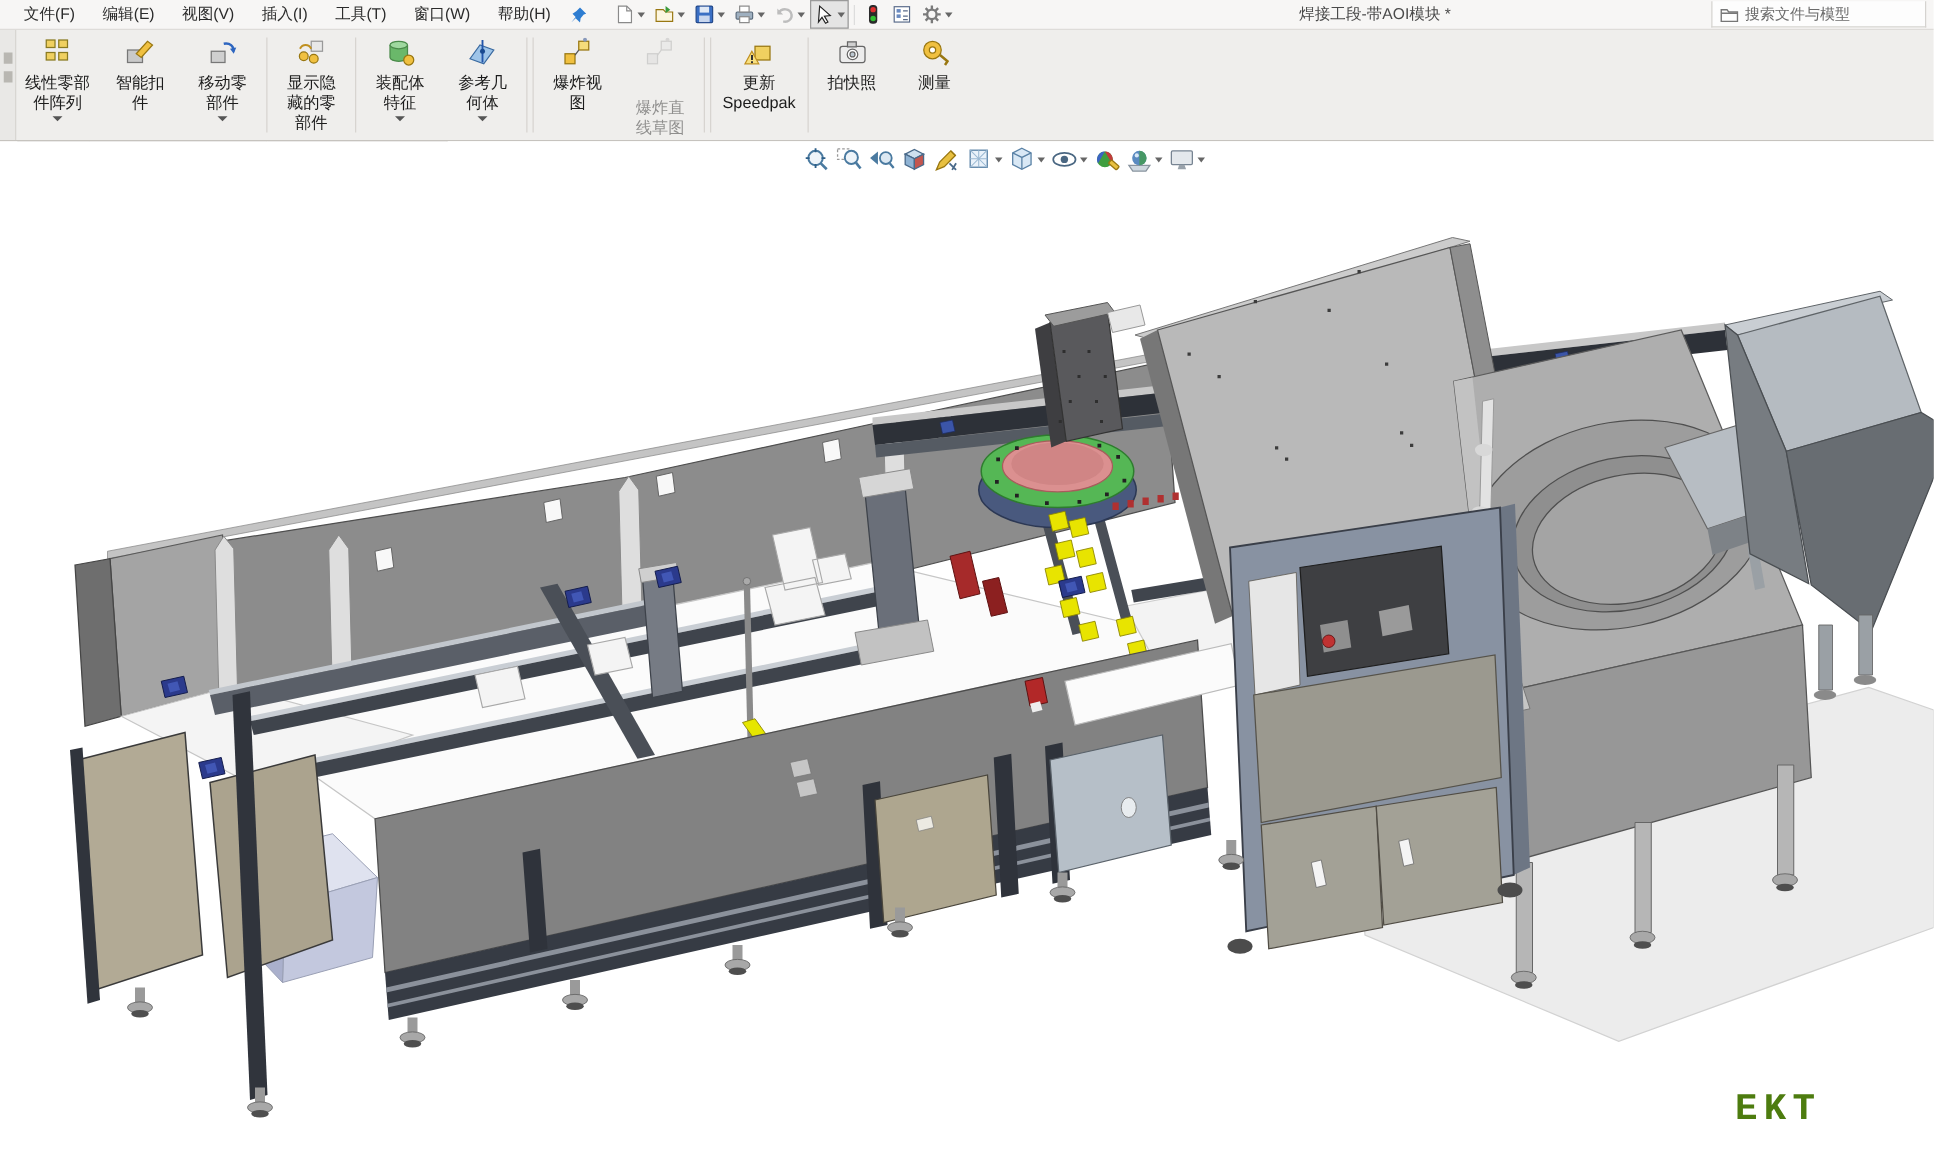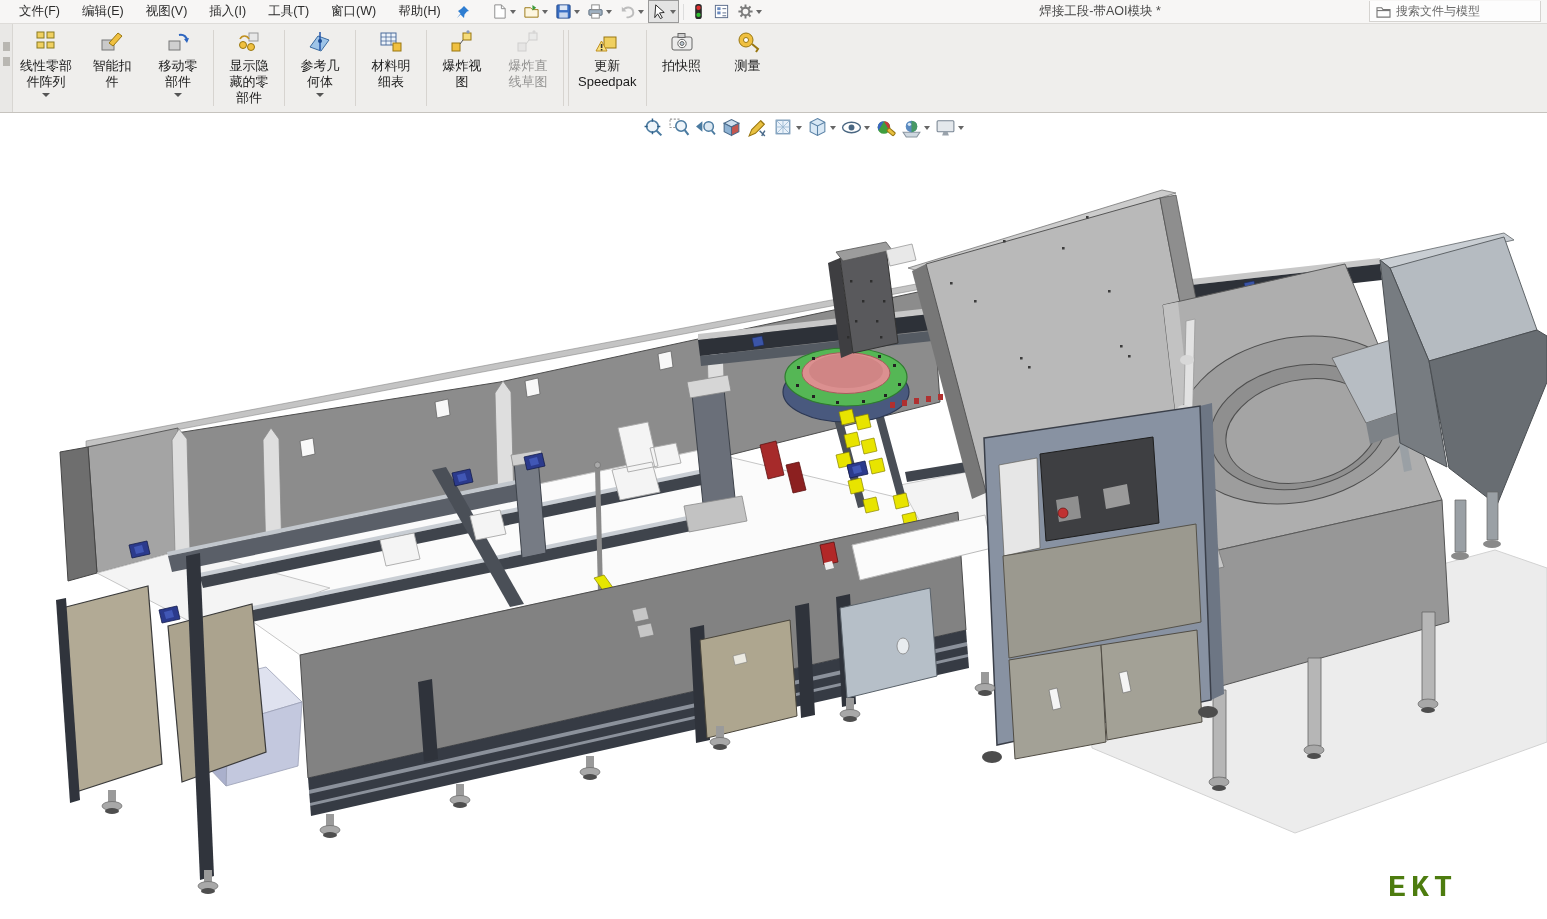--- a/index.html
+++ b/index.html
@@ -23,21 +23,21 @@
     border:1px solid #d5d3d0;border-top:none;display:flex;align-items:center;gap:5px;padding:0 6px;color:#6b6b6b;font-size:12px;}
 
   
   #ribbon{position:absolute;left:0;top:24px;width:1547px;height:88px;background:#efeeec;
     border-bottom:1px solid #c6c3be;display:flex;align-items:stretch;}
   #clipped{width:12px;background:#e9e8e6;border-right:1px solid #d8d6d2;display:flex;flex-direction:column;
     gap:6px;padding-top:18px;align-items:center;}
   #clipped i{display:block;width:7px;height:9px;background:#b9b7b2;}
   .rbtn{display:flex;flex-direction:column;align-items:center;justify-content:flex-start;
     padding:4px 7px 2px;min-width:52px;cursor:default;}
-  .rbtn.disabled{opacity:.45;}
+  .rbtn.disabled{opacity:.45;gap:20px;}
   .ricon{height:28px;display:flex;align-items:center;justify-content:center;}
   .rlabel{font-size:13px;line-height:1.22;color:#1c1c1c;text-align:center;white-space:pre-line;margin-top:2px;}
   .rcaret{width:0;height:0;border-left:4px solid transparent;border-right:4px solid transparent;
     border-top:4px solid #555;margin-top:3px;}
   .rsep{width:1px;background:#d7d4d0;margin:6px 2px;}
 
   
   #tabs{position:absolute;left:0;top:113px;height:24px;display:flex;background:#d6d3ce;
     border-bottom:1px solid #b9b6b1;}
   .tab{padding:3px 16px 4px;font-size:12px;color:#222;border:1px solid #a39f99;border-bottom:none;
@@ -206,41 +206,42 @@
           </svg>
         </span>
       <span class="rlabel">显示隐
 藏的零
 部件</span>
     </div>
     <div class="rsep"></div>
     <div class="rbtn">
       <span class="ricon">
           <svg width="24" height="24" viewBox="0 0 24 24">
+            <path d="M4 6v10c0 1.7 3.1 3 7 3s7-1.3 7-3V6" fill="#6ab86a" stroke="#4a8a4a"></path>
+            <ellipse cx="11" cy="6" rx="7" ry="3" fill="#9fd89f" stroke="#4a8a4a"></ellipse>
+            <circle cx="19" cy="18" r="4" fill="#f0c040" stroke="#997711"></circle>
+          </svg>
+        </span>
+      <span class="rlabel">装配体
+特征</span>
+      <span class="rcaret"></span>
+    </div>
+    <div class="rbtn">
+      <span class="ricon">
+          <svg width="24" height="24" viewBox="0 0 24 24">
             <path d="M2 17L10 6l11 4-8 11z" fill="#9ec4e8" stroke="#3a6aa0"></path>
             <path d="M12 2v18" stroke="#2255aa" stroke-width="1.5"></path>
             <circle cx="12" cy="11" r="2" fill="#1a4a90"></circle>
           </svg>
         </span>
       <span class="rlabel">参考几
 何体</span>
       <span class="rcaret"></span>
     </div>
     <div class="rsep"></div>
-    <div class="rbtn">
-      <span class="ricon">
-          <svg width="24" height="24" viewBox="0 0 24 24">
-            <rect x="2" y="3" width="15" height="12" fill="#eef4fa" stroke="#4a6a9a"></rect>
-            <path d="M2 7h15M2 11h15M7 3v12M12 3v12" stroke="#4a6a9a" stroke-width=".8"></path>
-            <rect x="14" y="13" width="8" height="8" fill="#f0c040" stroke="#997711"></rect>
-          </svg>
-        </span>
-      <span class="rlabel">材料明
-细表</span>
-    </div>
     <div class="rsep"></div>
     <div class="rbtn">
       <span class="ricon">
           <svg width="24" height="24" viewBox="0 0 24 24">
             <rect x="2" y="13" width="8" height="8" fill="#f0c040" stroke="#997711"></rect>
             <rect x="13" y="3" width="8" height="7" fill="#f6dc7a" stroke="#997711"></rect>
             <path d="M10 14l3-4" stroke="#555"></path>
             <circle cx="18" cy="1.8" r="1.6" fill="#8899bb"></circle>
           </svg>
         </span>

